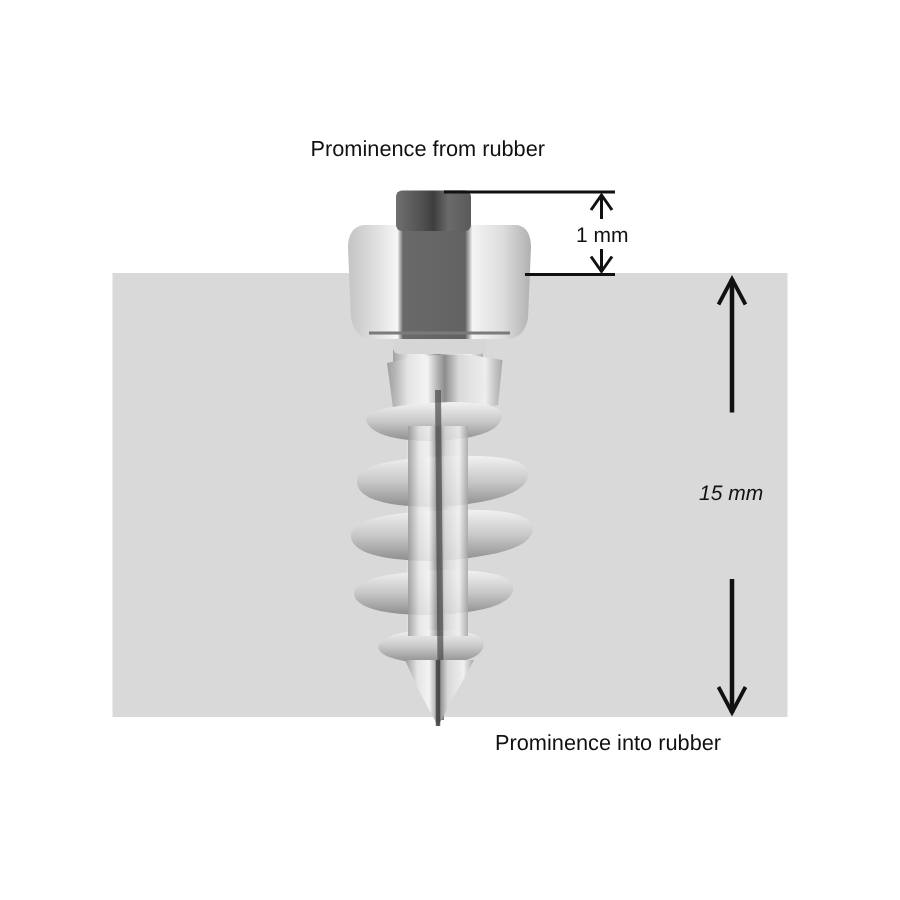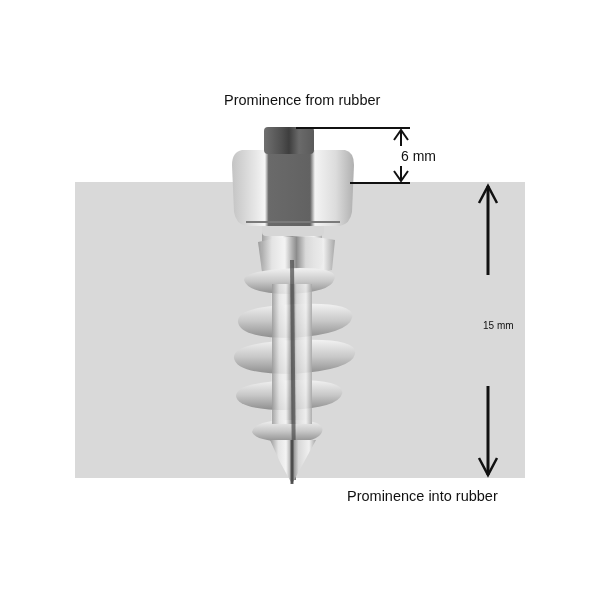--- a/index.html
+++ b/index.html
@@ -1,19 +1,19 @@
 <!DOCTYPE html>
 <html><head>
 <meta charset="utf-8">
 <style>
   html, body { margin: 0; padding: 0; background: #ffffff; }
   body { width: 600px; height: 600px; position: relative; overflow: hidden;
          font-family: "Liberation Sans", sans-serif; color: #111; }
   .abs { position: absolute; }
-  .label { font-size: 14.5px; white-space: nowrap; color: #111; margin-left: 17px; }
+  .label { font-size: 14.5px; white-space: nowrap; color: #111; }
   #rubber { left: 75px; top: 182px; width: 450px; height: 296px; background: var(--rubber, #d9d9d9); }
   svg { position: absolute; left: 0; top: 0; }
 </style>
 </head>
 <body style="--rubber: #d9d9d9;">
 
 <div id="rubber" class="abs"></div>
 
 <svg width="600" height="600" viewBox="0 0 600 600">
   <defs>
@@ -91,15 +91,15 @@
 
   <g stroke="#111" fill="none" stroke-width="3">
     <line x1="488" y1="186" x2="488" y2="275"></line>
     <polyline points="479,203 488,186 497,203" stroke-width="2.5"></polyline>
     <line x1="488" y1="386" x2="488" y2="475"></line>
     <polyline points="479,458 488,475 497,458" stroke-width="2.5"></polyline>
   </g>
 </svg>
 
 <div class="abs label" style="left:207px; top:92px;">Prominence from rubber</div>
-<div class="abs label" style="left:384px; top:148px; font-size:14px;">6 mm</div>
-<div class="abs label" style="left:466px; top:320px; font-size:10px;">15 mm</div>
+<div class="abs label" style="left:384px; top:148px; font-size:14px;">1 mm</div>
+<div class="abs label" style="left:466px; top:320px; font-size:14px;font-style:italic;">15 mm</div>
 <div class="abs label" style="left:330px; top:488px;">Prominence into rubber</div>
 
 </body></html>

